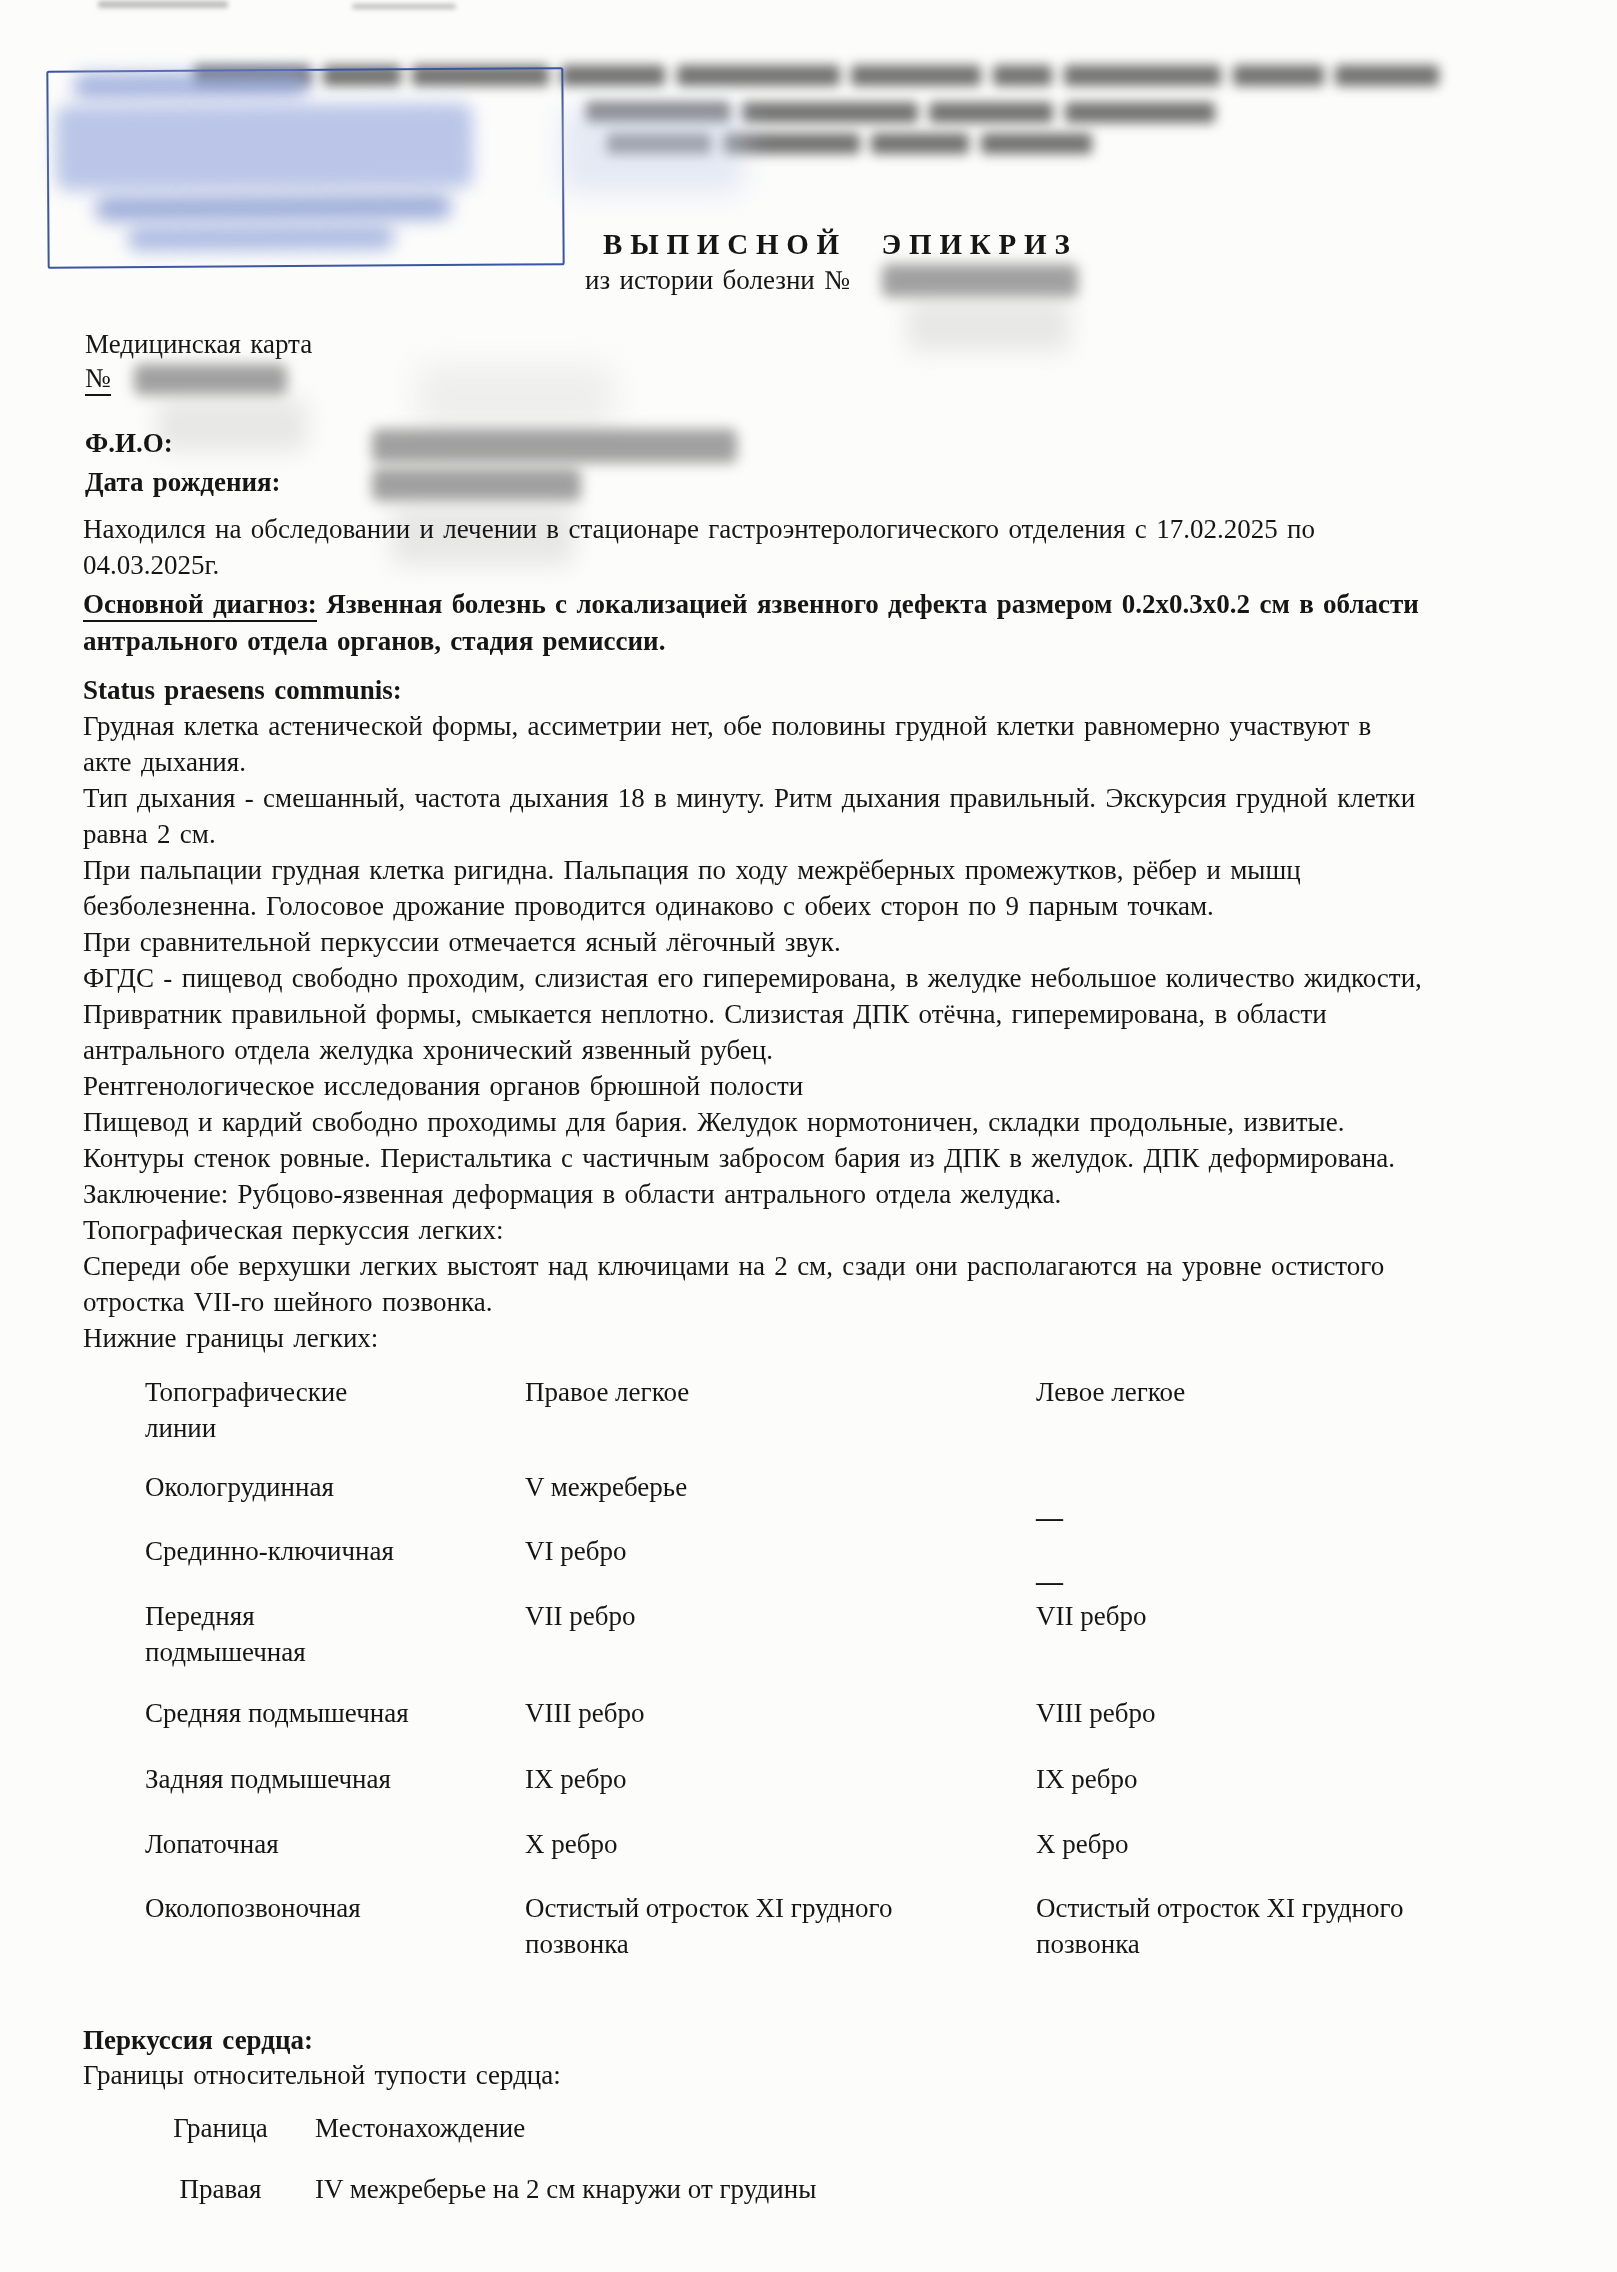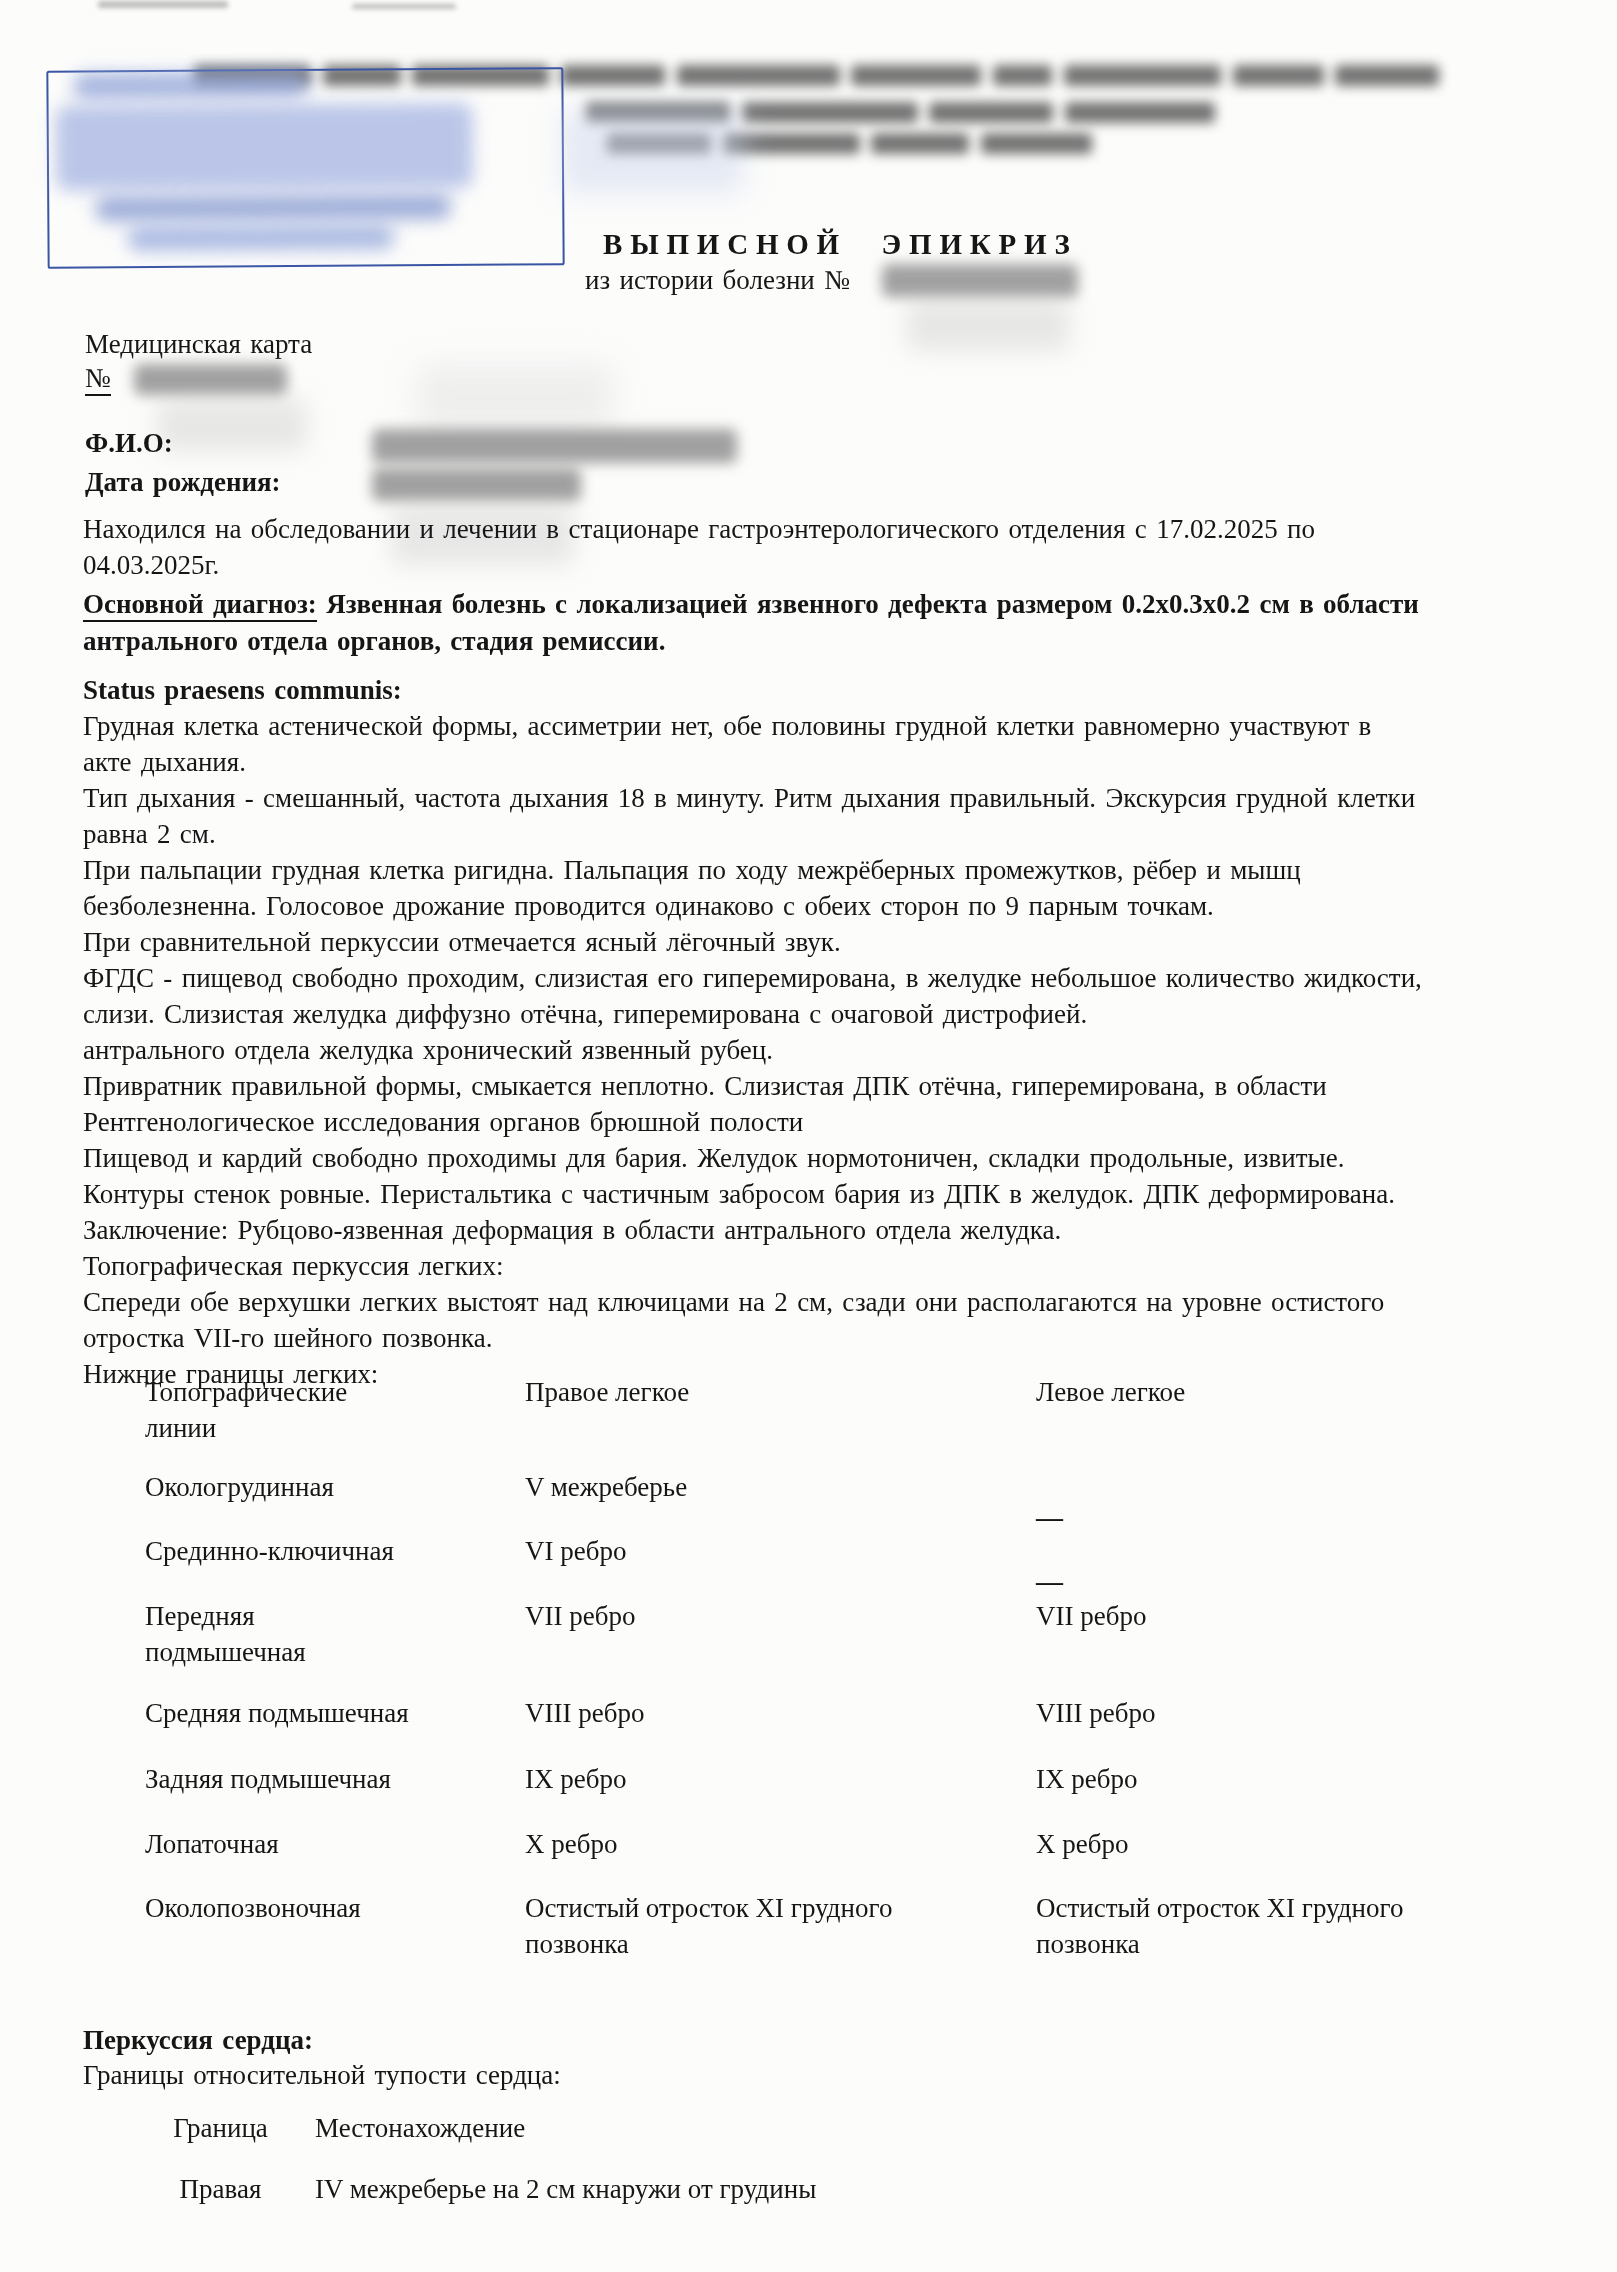--- a/index.html
+++ b/index.html
@@ -109,23 +109,22 @@
   <div class="t" style="left:83px;top:672px;line-height:36px">
     <div class="b">Status praesens communis:</div>
     <div>Грудная клетка астенической формы, ассиметрии нет, обе половины грудной клетки равномерно участвуют в</div>
     <div>акте дыхания.</div>
     <div>Тип дыхания - смешанный, частота дыхания 18 в минуту. Ритм дыхания правильный. Экскурсия грудной клетки</div>
     <div>равна 2 см.</div>
     <div>При пальпации грудная клетка ригидна. Пальпация по ходу межрёберных промежутков, рёбер и мышц</div>
     <div>безболезненна. Голосовое дрожание проводится одинаково с обеих сторон по 9 парным точкам.</div>
     <div>При сравнительной перкуссии отмечается ясный лёгочный звук.</div>
     <div>ФГДС - пищевод свободно проходим, слизистая его гиперемирована, в желудке небольшое количество жидкости,</div>
-    <div>слизи. Слизистая желудка диффузно отёчна, гиперемирована с очаговой дистрофией.</div>
+    <div>Привратник правильной формы, смыкается неплотно. Слизистая ДПК отёчна, гиперемирована, в области</div>
     <div>антрального отдела желудка хронический язвенный рубец.</div>
-    <div>Привратник правильной формы, смыкается неплотно. Слизистая ДПК отёчна, гиперемирована, в области</div>
     <div>Рентгенологическое исследования органов брюшной полости</div>
     <div>Пищевод и кардий свободно проходимы для бария. Желудок нормотоничен, складки продольные, извитые.</div>
     <div>Контуры стенок ровные. Перистальтика с частичным забросом бария из ДПК в желудок. ДПК деформирована.</div>
     <div>Заключение: Рубцово-язвенная деформация в области антрального отдела желудка.</div>
     <div>Топографическая перкуссия легких:</div>
     <div>Спереди обе верхушки легких выстоят над ключицами на 2 см, сзади они располагаются на уровне остистого</div>
     <div>отростка VII-го шейного позвонка.</div>
     <div>Нижние границы легких:</div>
   </div>
 

